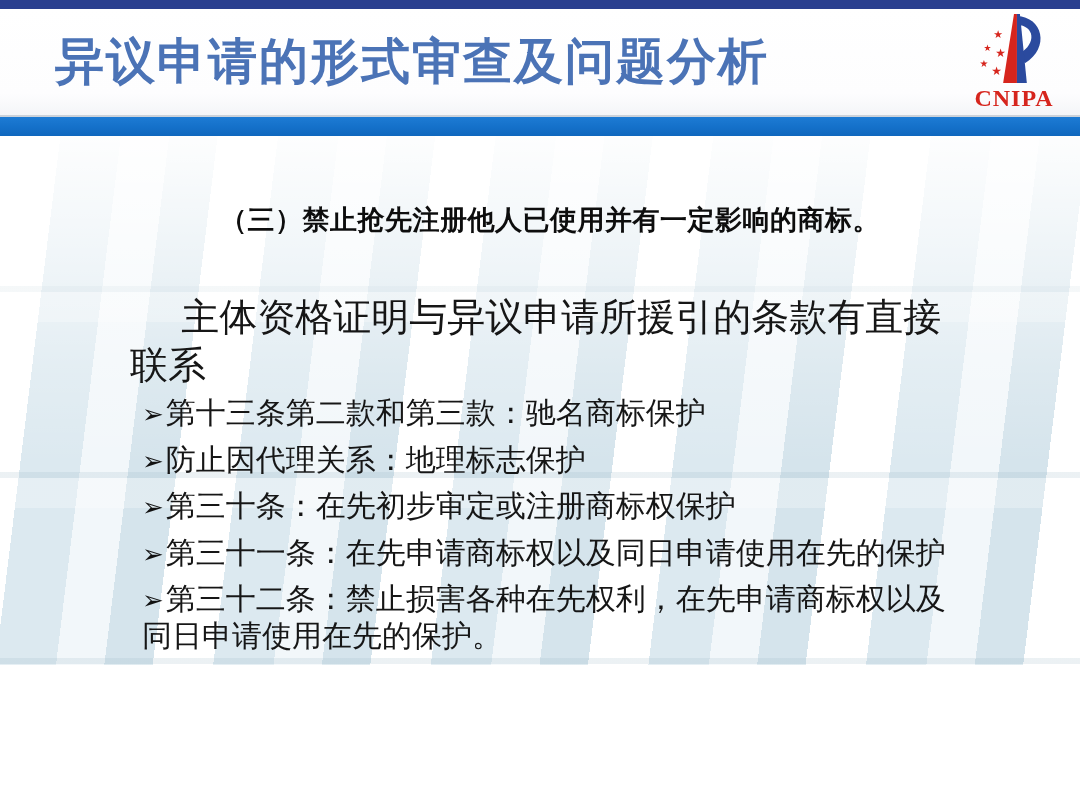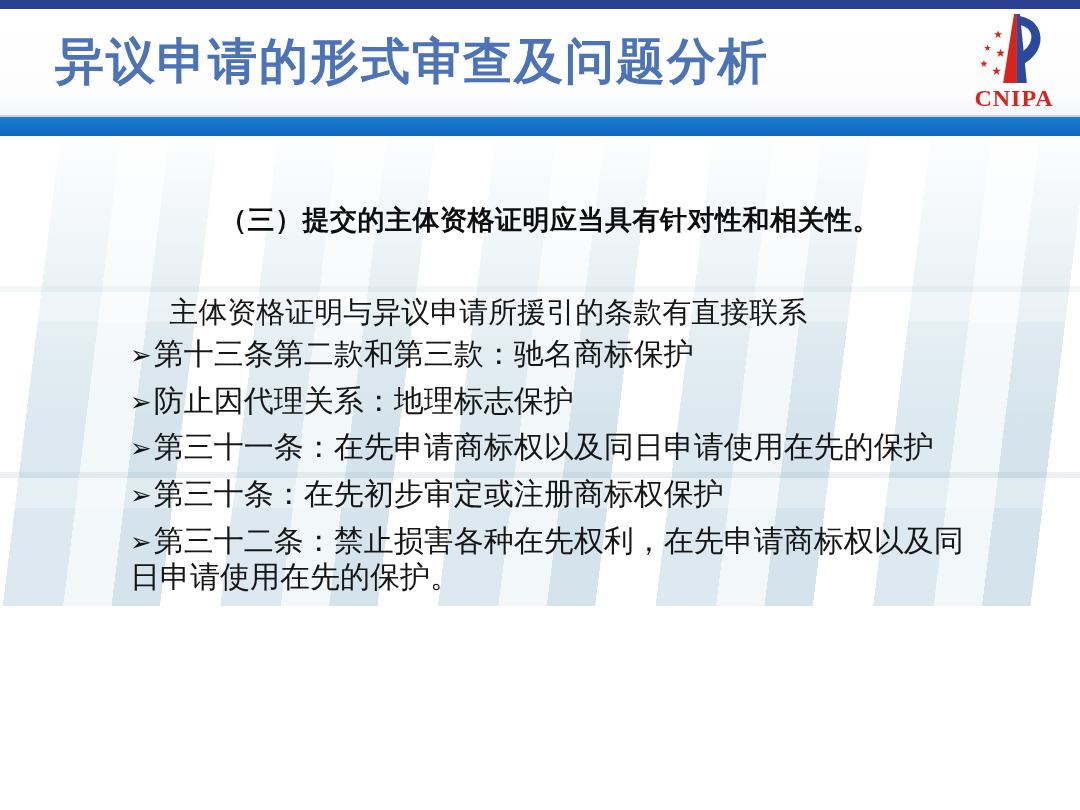--- a/index.html
+++ b/index.html
@@ -41,23 +41,23 @@
     pointer-events:none;
   }
   .content{position:relative;z-index:1;padding:66px 110px 0 130px;color:#111;}
 
   .section-heading{
     text-align:center;font-family:"Liberation Serif","DejaVu Serif",serif;
     font-weight:bold;font-size:27px;color:#0d0d0d;margin:0 0 56px 0;letter-spacing:.5px;
   }
   .intro-line{
     font-family:"Liberation Serif","DejaVu Serif",serif;
-    font-size:29px;color:#161616;margin:0 0 6px 0;text-indent:1.35em;line-height:1.25;
+    font-size:38px;color:#161616;margin:0 0 6px 0;text-indent:1.35em;line-height:1.25;
   }
-  ul.bullets{list-style:none;margin:6px 0 0 0;padding:0;max-width:838px;}
+  ul.bullets{list-style:none;margin:6px 0 0 12px;padding:0;max-width:838px;}
   ul.bullets li{
     font-family:"Liberation Serif","DejaVu Serif",serif;
     font-size:30px;line-height:1.22;color:#161616;margin:0 0 10px 0;
   }
   .bullet-marker{color:#111;margin-right:2px;font-family:"DejaVu Sans",sans-serif;font-size:26px;}
 
   
   .star{fill:#d6251d;}
 </style>
 </head>
@@ -86,28 +86,28 @@
       </svg>
       <div class="logo-text">CNIPA</div>
     </div>
   </div>
 
   <div class="blue-bar"></div>
 
   <div class="slide-body">
     <div class="content">
 
-      <p class="section-heading">（三）提交的主体资格证明应当具有针对性和相关性。</p>
+      <p class="section-heading">（三）禁止抢先注册他人已使用并有一定影响的商标。</p>
 
       <p class="intro-line">主体资格证明与异议申请所援引的条款有直接联系</p>
 
       <ul class="bullets">
         <li><span class="bullet-marker">➢</span><span>第十三条第二款和第三款：驰名商标保护</span></li>
         <li><span class="bullet-marker">➢</span><span>防止因代理关系：地理标志保护</span></li>
+        <li><span class="bullet-marker">➢</span><span>第三十条：在先初步审定或注册商标权保护</span></li>
         <li><span class="bullet-marker">➢</span><span>第三十一条：在先申请商标权以及同日申请使用在先的保护</span></li>
-        <li><span class="bullet-marker">➢</span><span>第三十条：在先初步审定或注册商标权保护</span></li>
         <li><span class="bullet-marker">➢</span><span>第三十二条：禁止损害各种在先权利，在先申请商标权以及同日申请使用在先的保护。</span></li>
       </ul>
 
     </div>
   </div>
 
 </div>
 
 </body></html>

